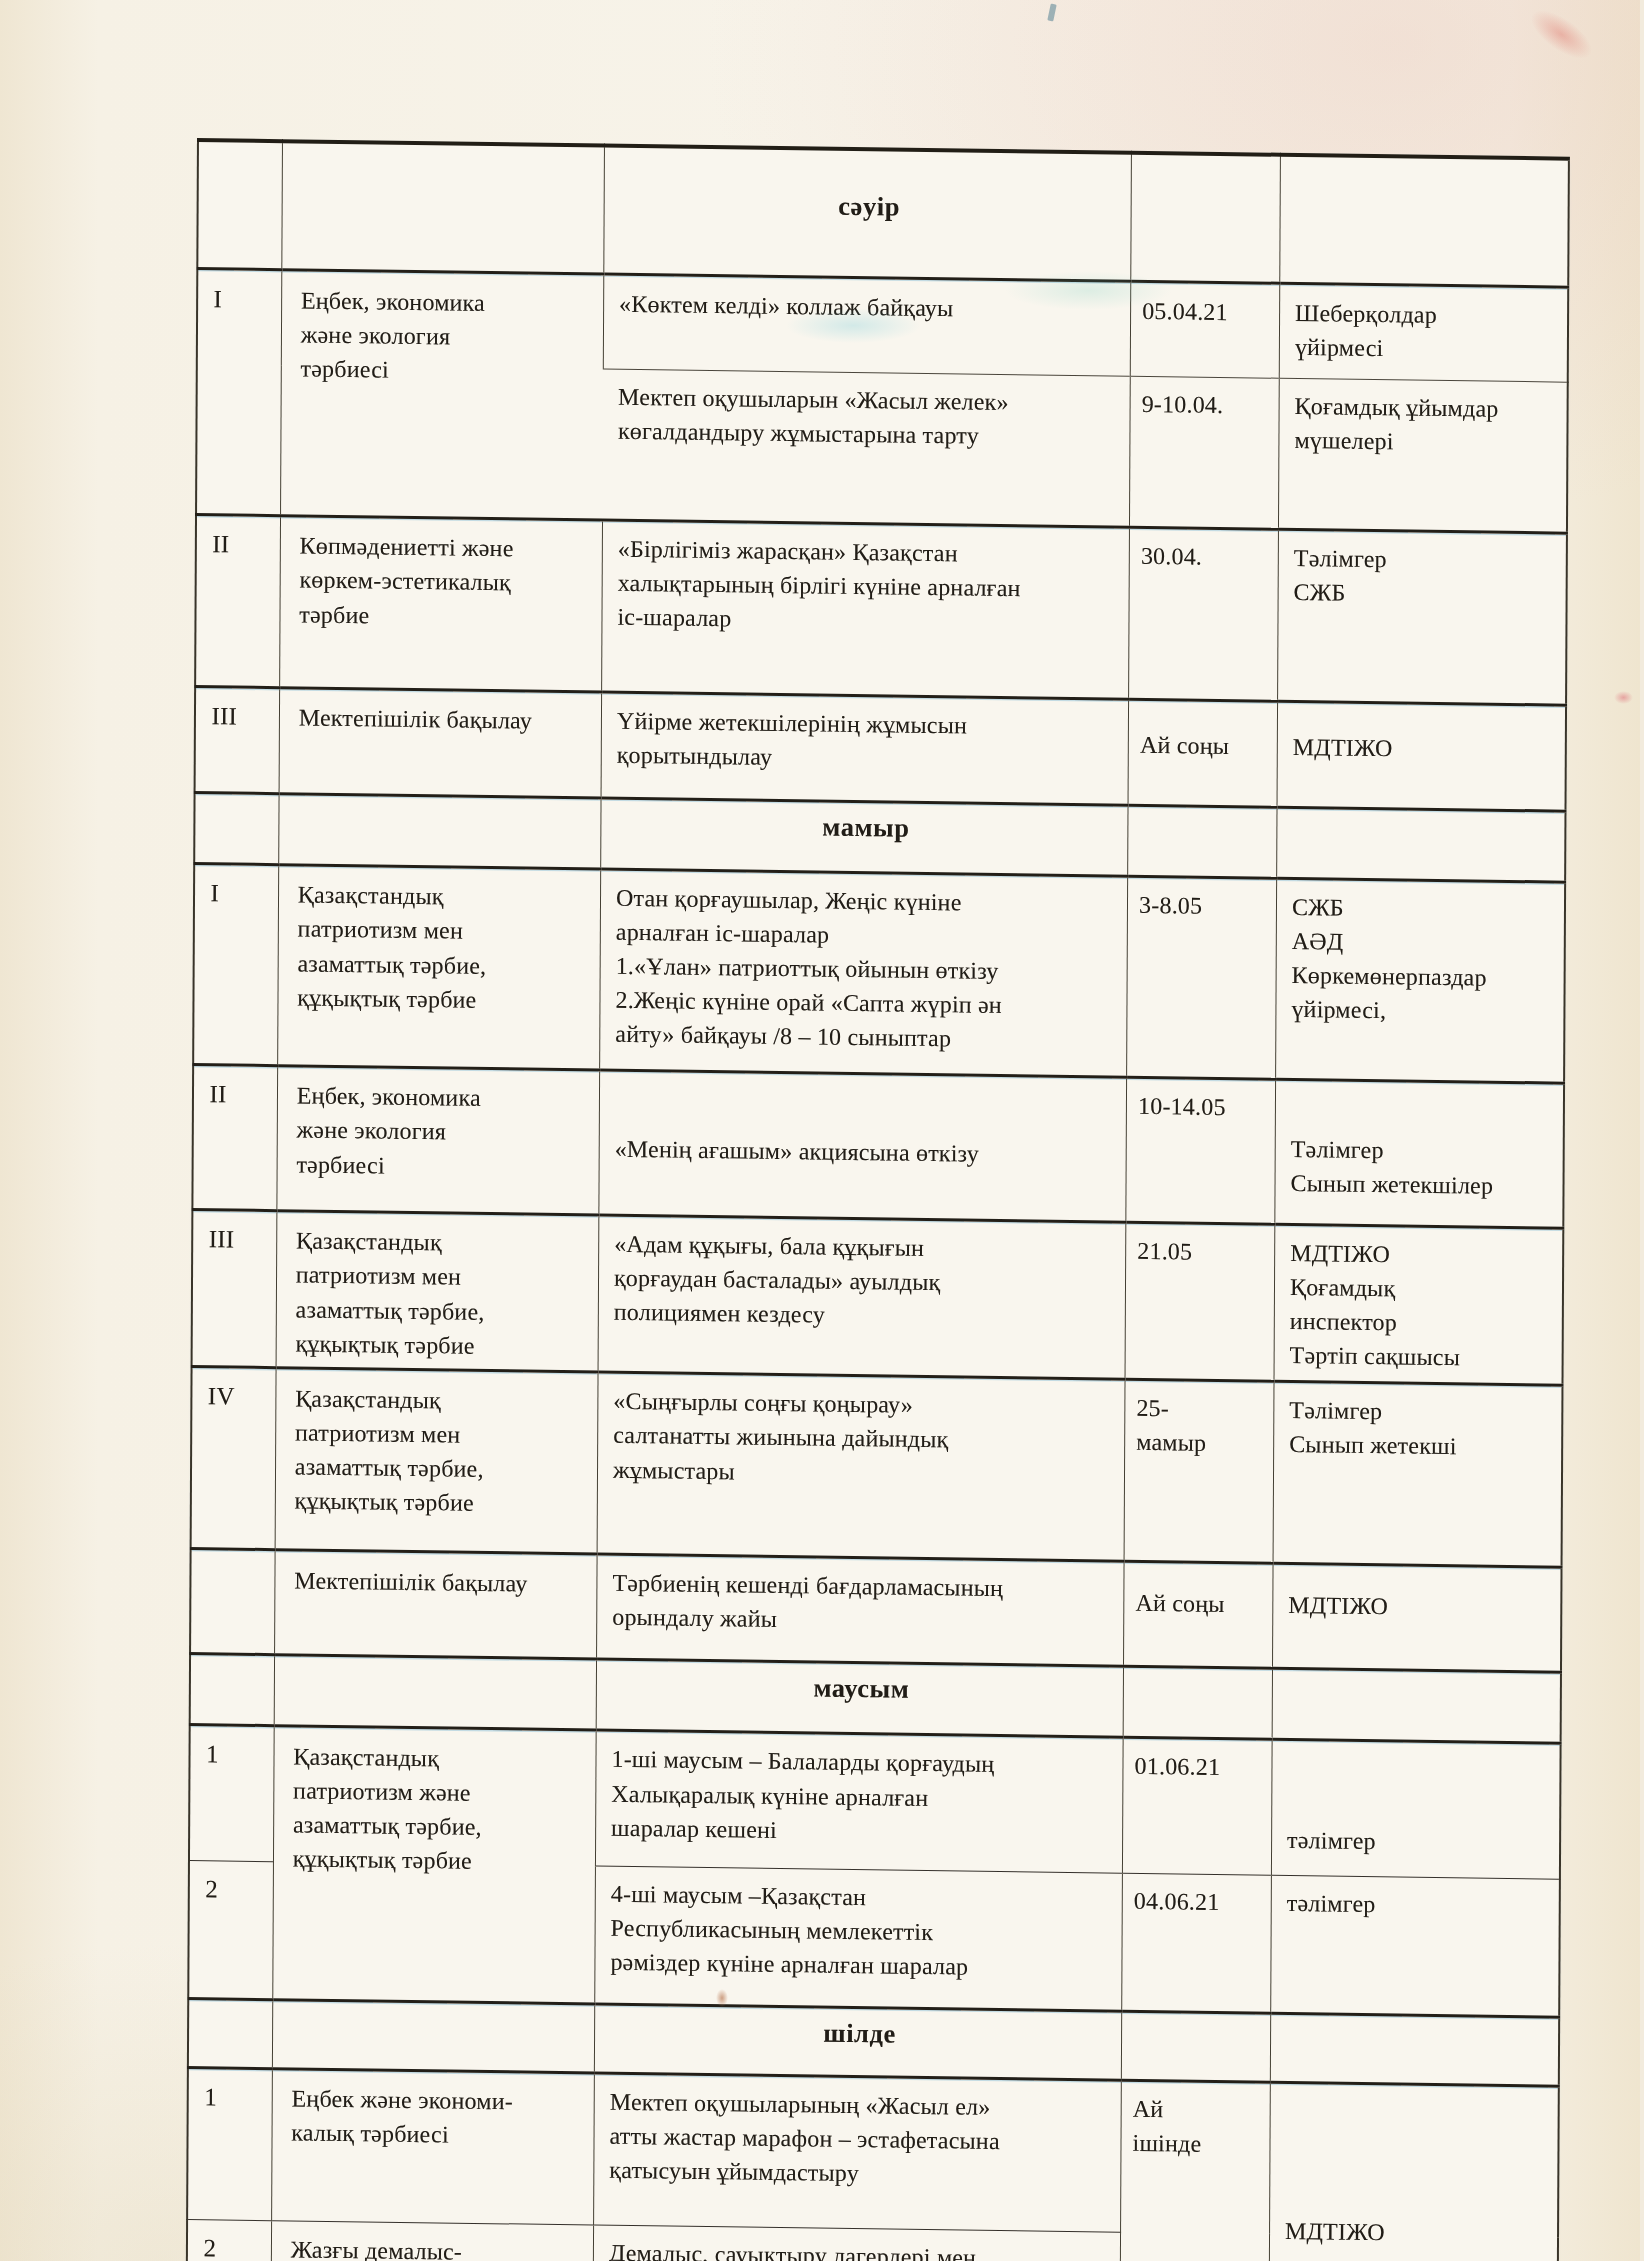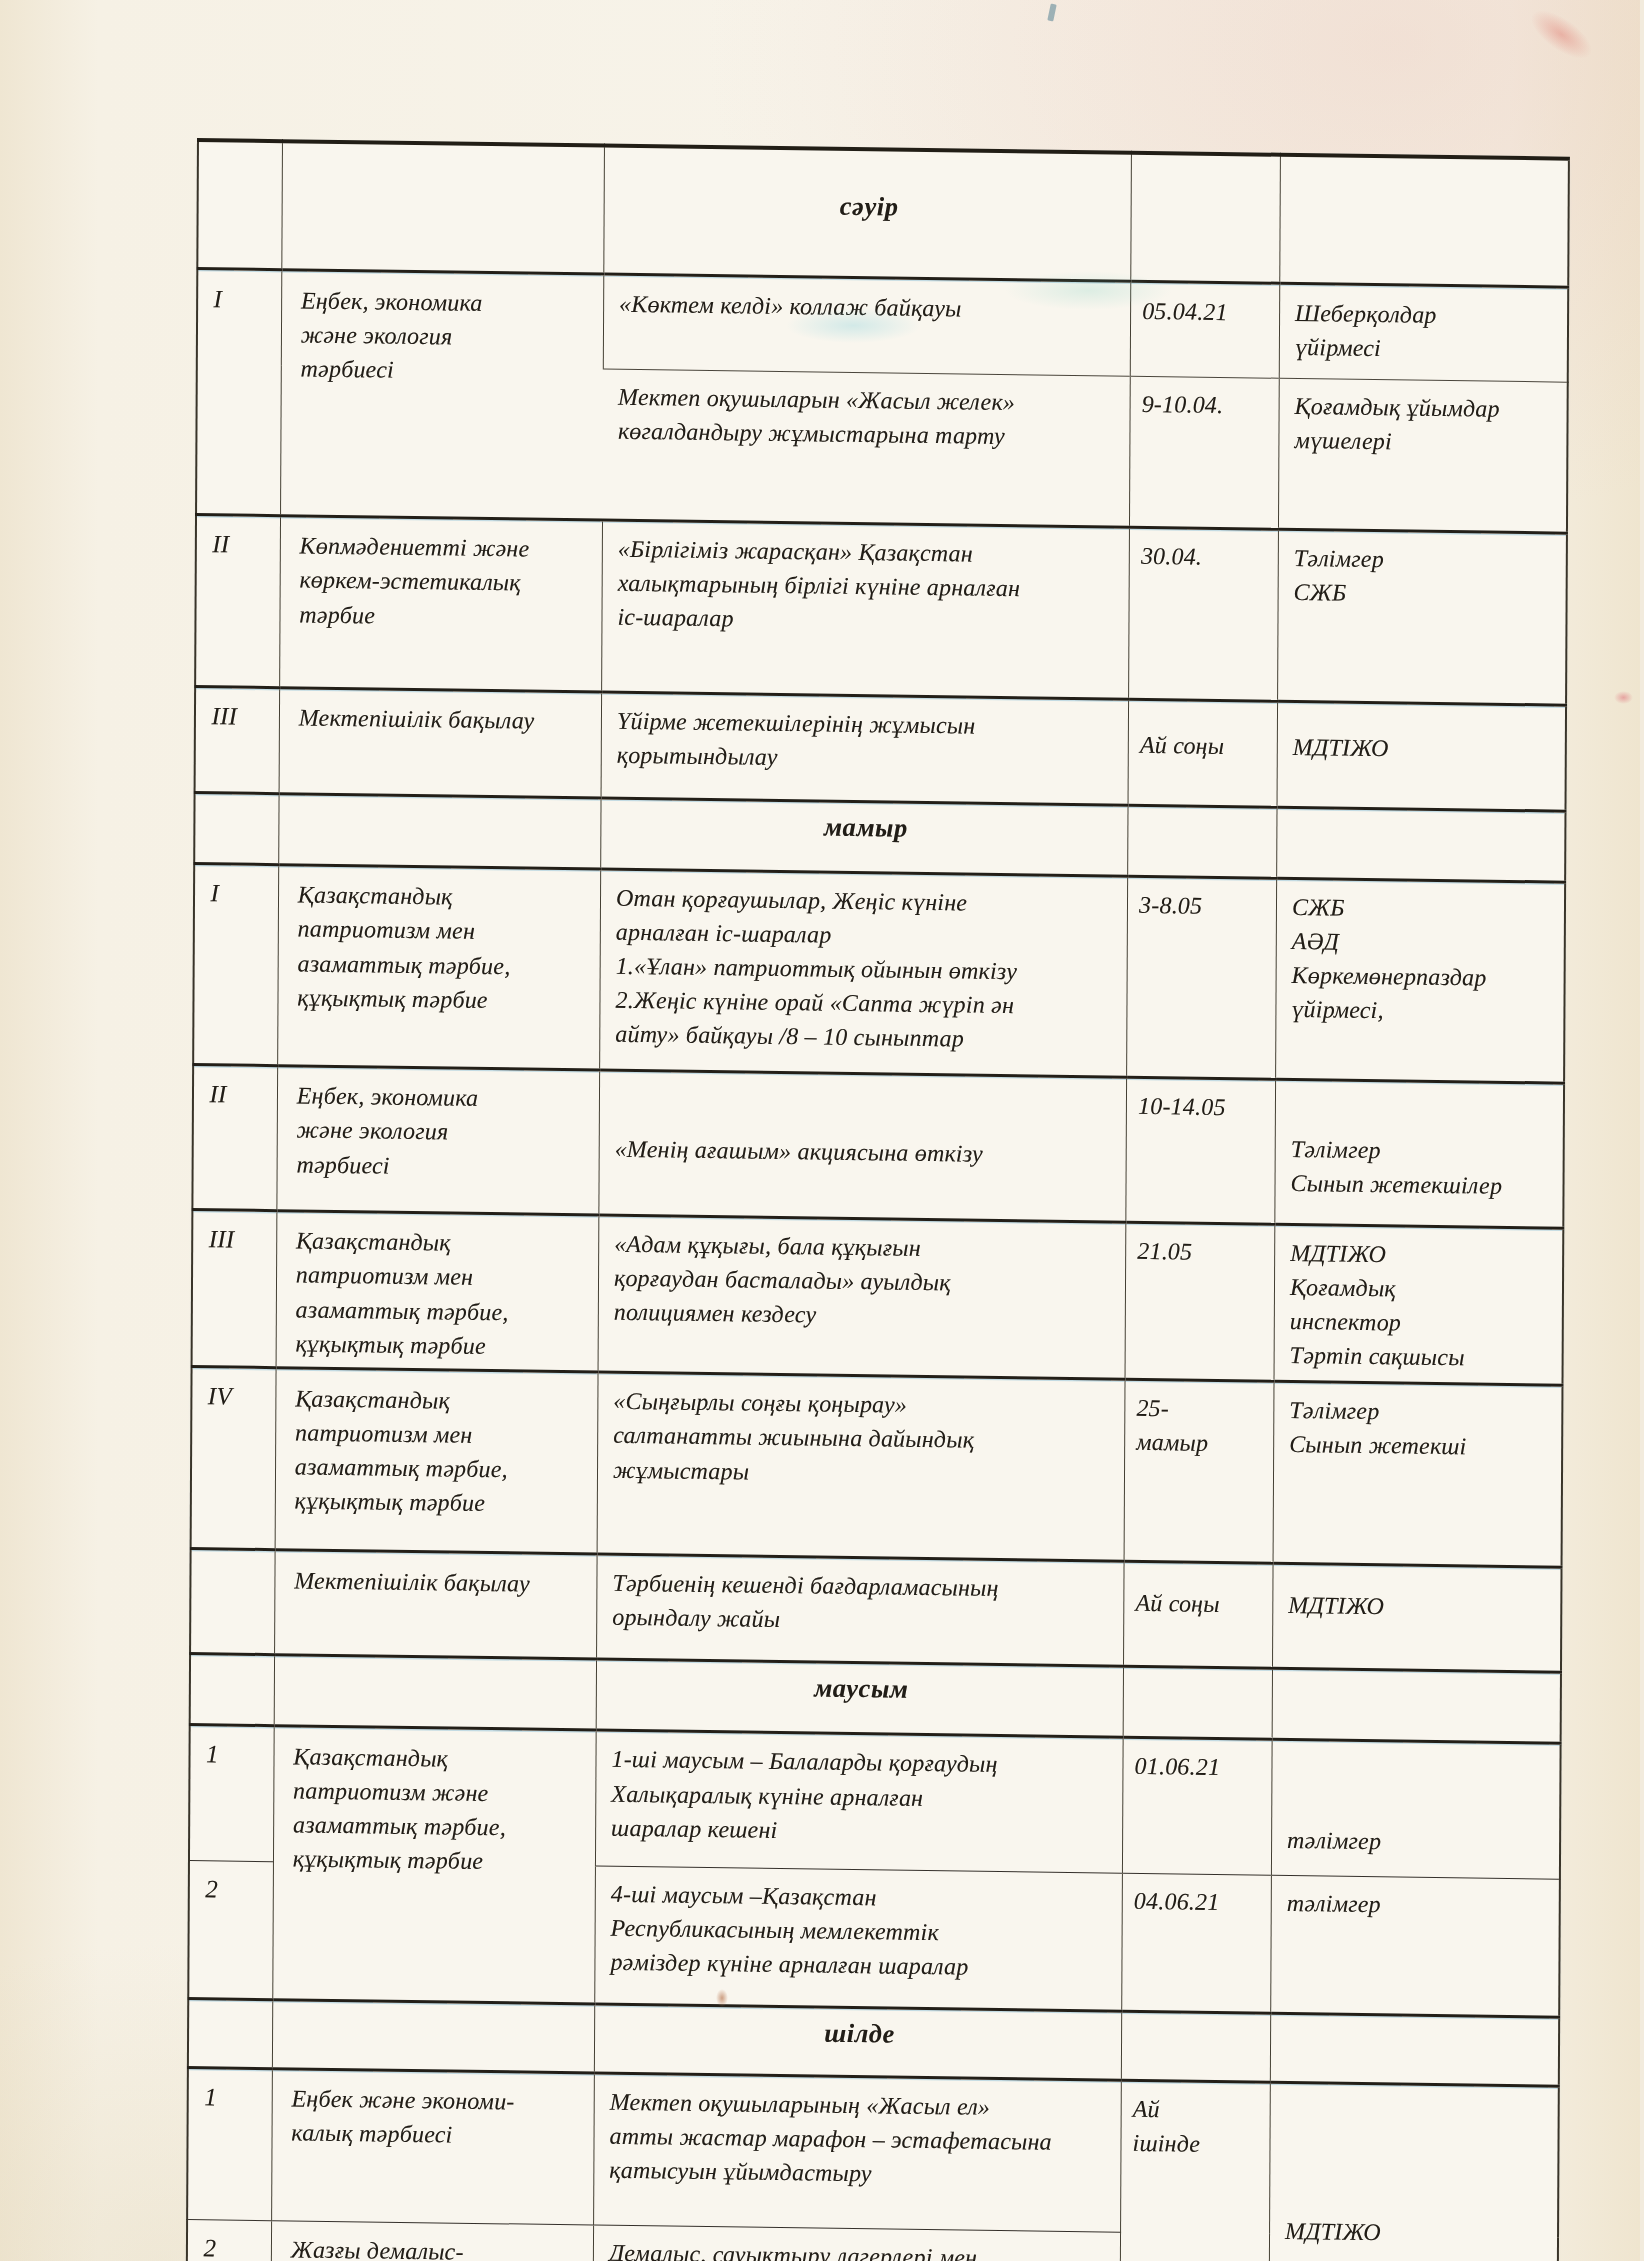--- a/index.html
+++ b/index.html
@@ -8,21 +8,20 @@
     overflow:hidden;
     font-family:"Liberation Serif","DejaVu Serif",serif;
     background:#f2ebdd;
   }
   .scan{
     position:relative;
     width:1640px;height:2261px;
     background:
       linear-gradient(90deg, #efe6d2 0%, #f6f1e5 6%, #f7f3e9 50%, #f5efe2 92%, #efe5cf 100%),
       #f5efe3;
-    font-style: italic;
   }
   
   .scan:before{
     content:"";position:absolute;inset:0;
     background:
       radial-gradient(60% 30% at 85% 2%, rgba(233,196,186,.35), rgba(233,196,186,0) 70%),
       radial-gradient(40% 20% at 10% 100%, rgba(226,214,184,.35), rgba(226,214,184,0) 70%);
     pointer-events:none;
   }
 

